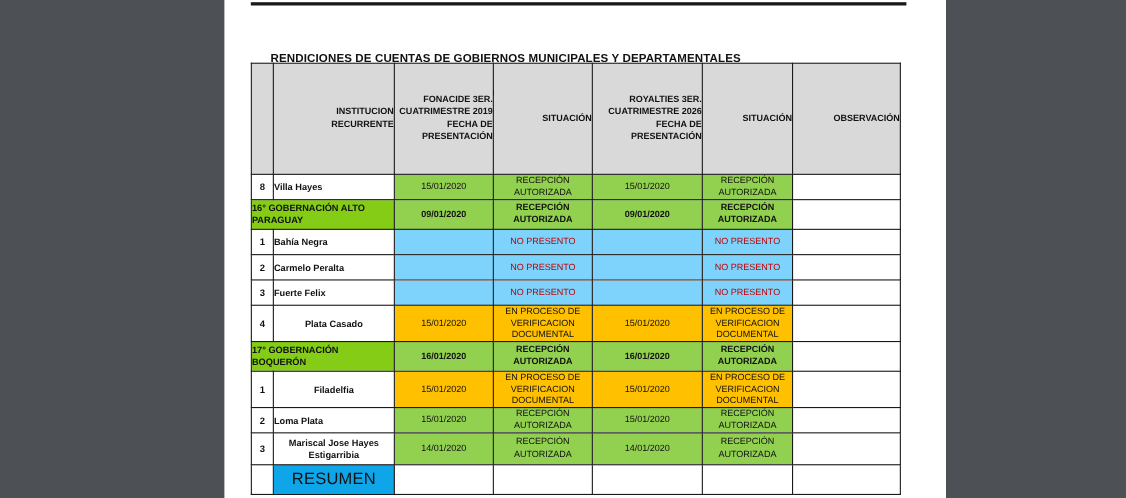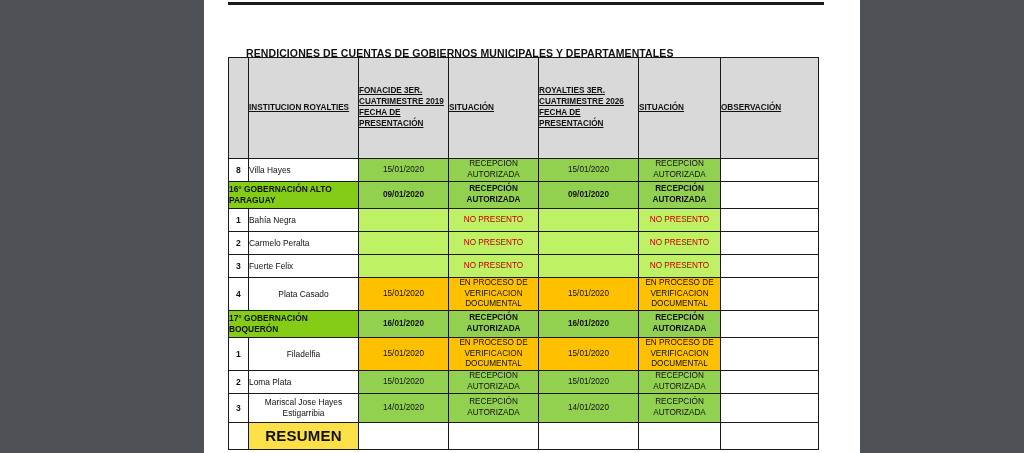--- a/index.html
+++ b/index.html
@@ -79,40 +79,39 @@
   col.c-inst  { width: 110px; }
   col.c-fon   { width: 90px; }
   col.c-sit1  { width: 90px; }
   col.c-roy   { width: 100px; }
   col.c-sit2  { width: 82px; }
   col.c-obs   { width: 98px; }
 
   thead td {
     background: #d9d9d9;
     font-weight: bold;
-    text-align: left;
+    text-align: right;
     font-size: 8.2px;
     line-height: 1.32;
     height: 100px;
     padding: 2px 1px;
-    text-decoration: underline;
   }
   thead td.h-idx { background: #d9d9d9; }
 
   td.idx {
     text-align: center;
     vertical-align: top;
     font-weight: bold;
     font-size: 8.6px;
     padding-top: 1px;
     background: #ffffff;
   }
   td.inst {
     padding: 0 0 0 5px;
-    font-weight: normal;
+    font-weight: bold;
     font-size: 8.4px;
     line-height: 1.28;
     background: #ffffff;
     text-align: left;
   }
   td.gob {
     background: #84cc16;
     font-weight: bold;
     font-size: 8.4px;
     line-height: 1.28;
@@ -122,33 +121,33 @@
   td.val {
     text-align: center;
     line-height: 1.3;
     font-size: 8.2px;
     padding: 1px 1px;
   }
   td.obs { background: #ffffff; }
 
   
   .f-green  { background: #92d050; }
-  .f-red    { background: #bef264; }
+  .f-red    { background: #7dd3fc; }
   .f-orange { background: #ffc000; }
   .f-white  { background: #ffffff; }
 
   .t-red { color: #c00000; }
   .t-dark { color: #111111; }
   .bold { font-weight: bold; }
 
   td.resumen-cell {
-    background: #fde047;
+    background: #0ea5e9;
     text-align: center;
     font-size: 15px;
-    font-weight: bold;
+    font-weight: normal;
     color: #111111;
     letter-spacing: 0.2px;
     margin-top: 13px;
   }
   tr.r-tall td { height: 28px; text-align: center; }
   tr.r-std td { height: 22px; }
   tr.r-gob td { height: 26px; }
   tr.r-resumen td { height: 26px; }
 </style>
 </head>
@@ -173,21 +172,21 @@
         <col class="c-inst">
         <col class="c-fon">
       <col class="c-sit1">
         <col class="c-roy">
         <col class="c-sit2">
         <col class="c-obs">
     </colgroup>
     <thead>
       <tr>
         <td class="h-idx"></td>
-        <td>INSTITUCION ROYALTIES</td>
+        <td>INSTITUCION RECURRENTE</td>
         <td>FONACIDE  3ER. CUATRIMESTRE 2019 FECHA DE PRESENTACIÓN</td>
         <td>SITUACIÓN</td>
         <td>ROYALTIES  3ER. CUATRIMESTRE 2026 FECHA DE PRESENTACIÓN</td>
         <td>SITUACIÓN</td>
         <td>OBSERVACIÓN</td>
       </tr>
     </thead>
     <tbody id="tbody">
         <tr class="r-std">
           <td class="idx">8</td>

